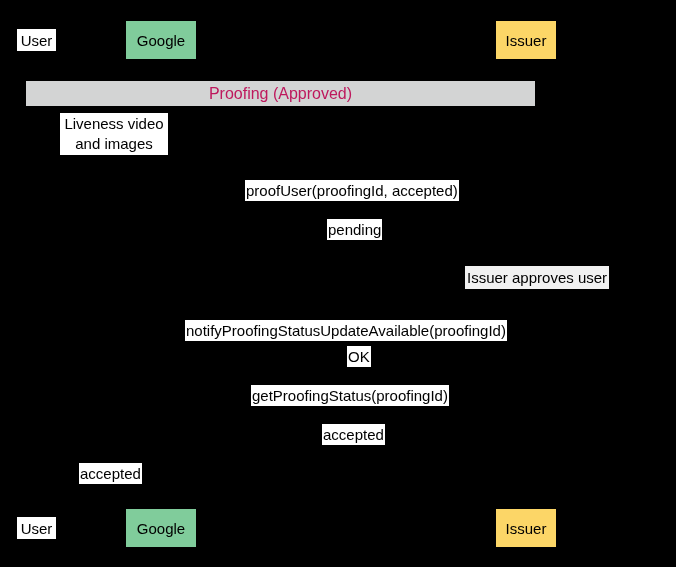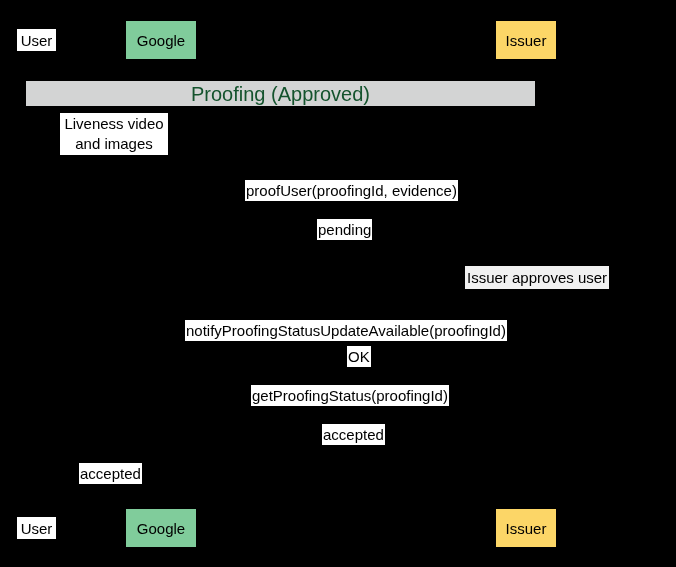--- a/index.html
+++ b/index.html
@@ -45,22 +45,22 @@
     background: #000000;
   }
 
   
   .fragment-band {
     position: absolute;
     display: flex;
     align-items: center;
     justify-content: center;
     background: #d3d4d4;
-    color: #14532d;
-    font-size: 20px;
+    color: #be185d;
+    font-size: 16px;
     line-height: 1;
     box-sizing: border-box;
   }
 
   
   .msg-label {
     position: absolute;
     background: #ffffff;
     color: #000000;
     font-size: 15px;
@@ -145,24 +145,24 @@
 
   <div class="arrow" style="left:36px; top:485px; width:125px;"></div>
   <div class="arrow-head left" style="left:36px; top:482px;"></div>
 
   <div class="msg-label centered" style="left:45px; top:113px; width:108px; height:42px; line-height:20px; padding-top:1px;">
     <span>Liveness video</span><br>
     <span>and images</span>
   </div>
 
   <div class="msg-label" style="left:230px; top:180px;">
-    <span>proofUser(proofingId, evidence)</span>
-  </div>
-
-  <div class="msg-label" style="left:302px; top:219px;">
+    <span>proofUser(proofingId, accepted)</span>
+  </div>
+
+  <div class="msg-label" style="left:312px; top:219px;">
     <span>pending</span>
   </div>
 
   <div class="msg-label tinted" style="left:450px; top:266px; padding:2px 2px;">
     <span>Issuer approves user</span>
   </div>
 
   <div class="msg-label" style="left:170px; top:320px;">
     <span>notifyProofingStatusUpdateAvailable(proofingId)</span>
   </div>

